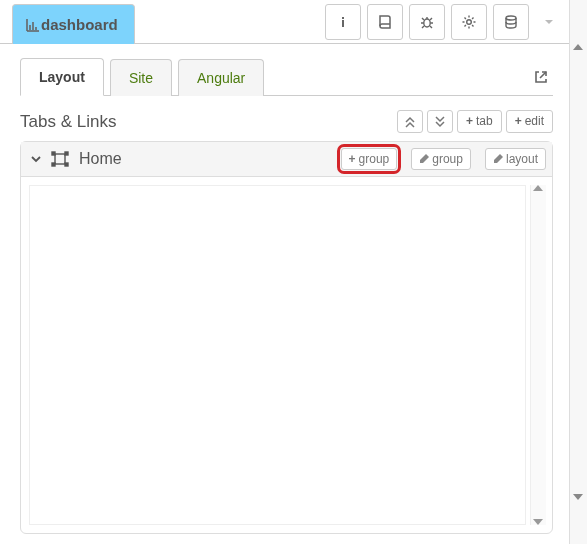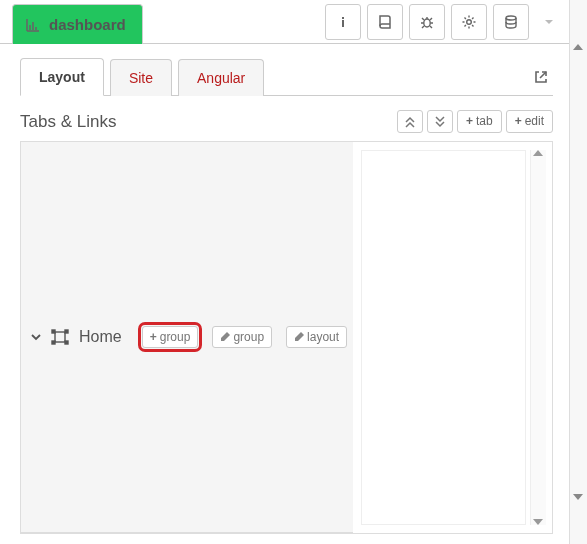--- a/index.html
+++ b/index.html
@@ -25,27 +25,26 @@
   
   .topbar {
     display: flex;
     align-items: stretch;
     border-bottom: 1px solid #ccc;
     height: 44px;
   }
   .title-pill {
     display: flex;
     align-items: center;
-    gap: 8px;
     padding: 0 16px 0 12px;
     border: 1px solid #ccc;
     border-bottom: none;
     border-top-left-radius: 4px;
     border-top-right-radius: 4px;
-    background: #22c55e;
+    background: #7dd3fc;
     margin: 4px 0 -1px 12px;
     position: relative;
     z-index: 2;
   }
   .title-pill .icon { color: #666; }
   .title-pill .ttxt { font-weight: 700; color: #555; font-size: 15px; }
   .spacer { flex: 1; }
   .toolbar {
     display: flex;
     align-items: center;
@@ -101,21 +100,21 @@
     border-bottom: 1px solid #ccc;
     position: relative;
   }
   .tab {
     padding: 10px 18px;
     border: 1px solid #ccc;
     border-bottom: none;
     border-top-left-radius: 4px;
     border-top-right-radius: 4px;
     background: #f5f5f5;
-    color: #b91c1c;
+    color: #4d7c0f;
     cursor: pointer;
     margin-bottom: -1px;
     font-size: 14px;
   }
   .tab.active {
     background: #fff;
     font-weight: 700;
     color: #444;
     border-bottom: 1px solid #fff;
   }
@@ -145,23 +144,23 @@
     padding: 3px 8px;
     font-size: 12px;
     color: #666;
     display: flex; align-items: center; gap: 3px;
     cursor: pointer;
     line-height: 15px;
   }
   .minibtn.iconly { padding: 3px 7px; }
   .home-panel {
     border: 1px solid #ddd;
-    border-radius: 0;
-    display: flex;
-    flex-direction: row;
+    border-radius: 6px;
+    display: flex;
+    flex-direction: column;
     flex: 1;
     min-height: 0;
   }
   .home-head {
     background: #f5f5f5;
     border-bottom: 1px solid #ddd;
     display: flex;
     align-items: center;
     padding: 6px 6px 6px 10px;
     gap: 10px;

